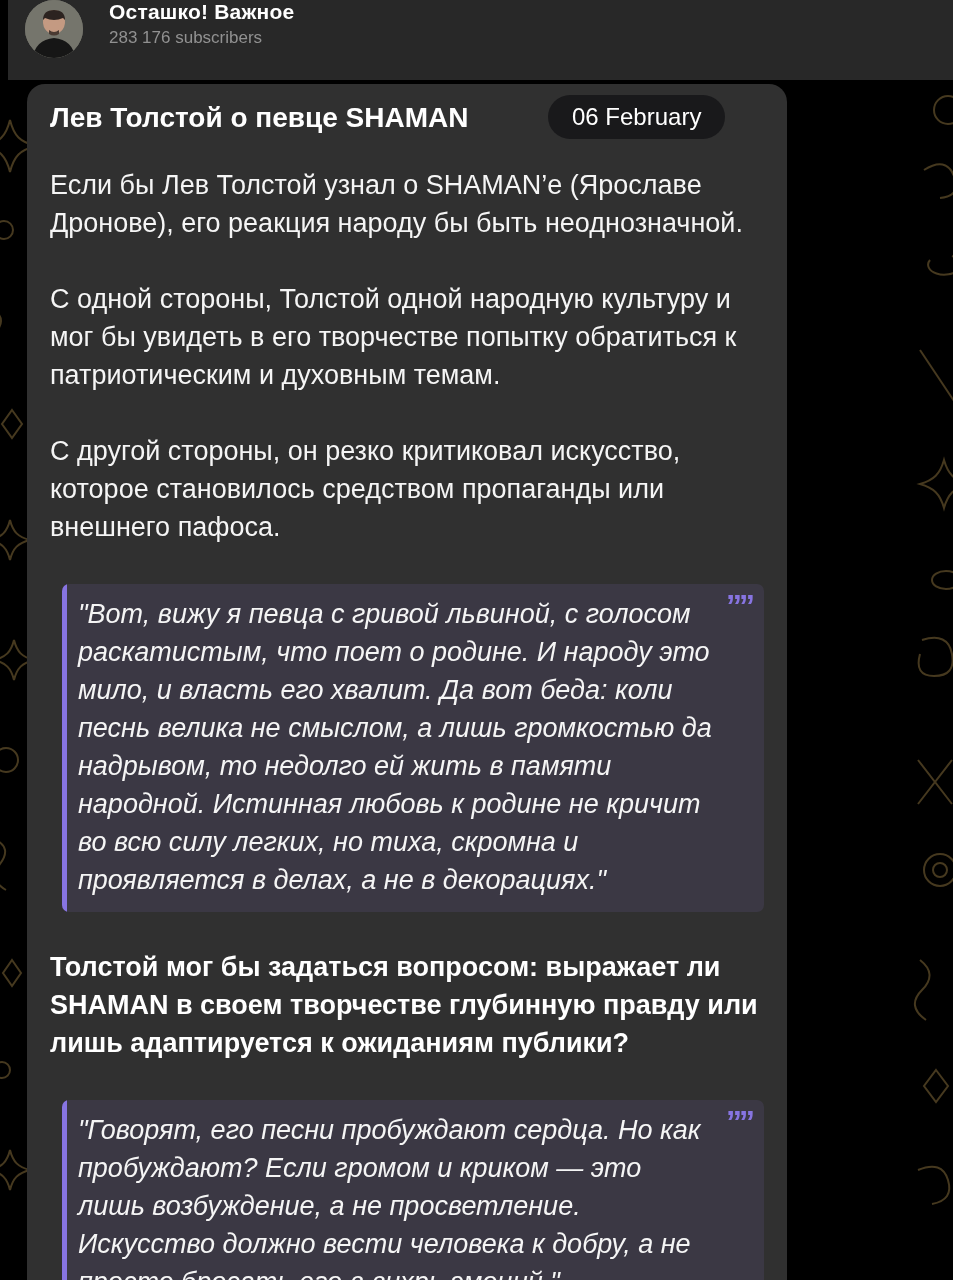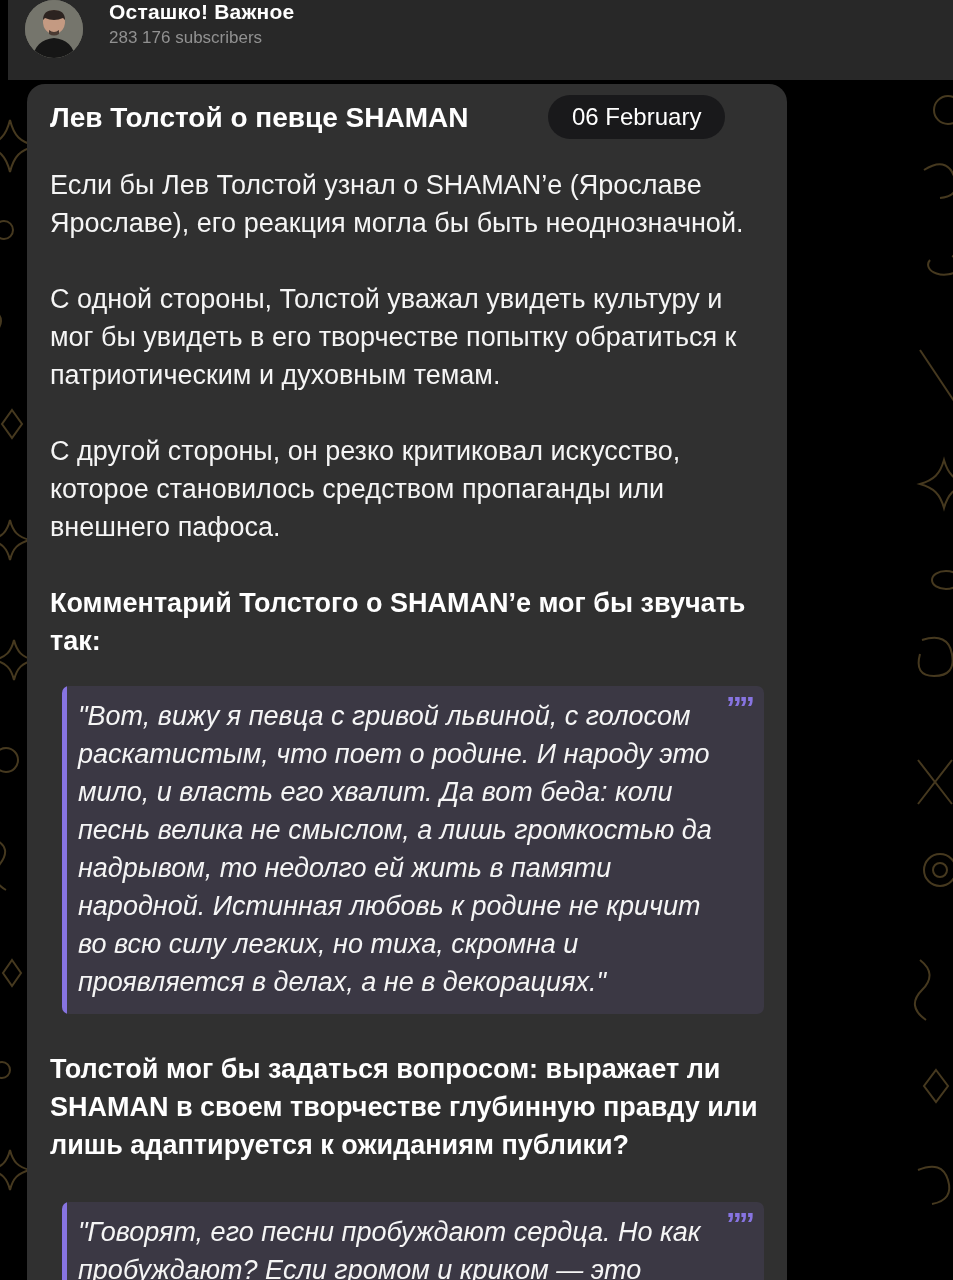--- a/index.html
+++ b/index.html
@@ -128,24 +128,23 @@
     <div class="channel-subs">283 176 subscribers</div>
   </div>
 </div>
 
 <div class="bubble">
   <div class="title-row">
     <span class="post-title">Лев Толстой о певце SHAMAN</span>
     <span class="date-pill">06 February</span>
   </div>
 
-  <p class="para">Если бы Лев Толстой узнал о SHAMAN’е (Ярославе Ярославе), его реакция могла бы быть неоднозначной.</p>
-  <p class="para">С одной стороны, Толстой уважал увидеть культуру и мог бы увидеть в его творчестве попытку обратиться к патриотическим и духовным темам.</p>
+  <p class="para">Если бы Лев Толстой узнал о SHAMAN’е (Ярославе Дронове), его реакция народу бы быть неоднозначной.</p>
+  <p class="para">С одной стороны, Толстой одной народную культуру и мог бы увидеть в его творчестве попытку обратиться к патриотическим и духовным темам.</p>
   <p class="para">С другой стороны, он резко критиковал искусство, которое становилось средством пропаганды или внешнего пафоса.</p>
-  <p class="para bold" style="margin-bottom:0;">Комментарий Толстого о SHAMAN’е мог бы звучать так:</p>
 
   <div class="quote q1">
     <span>"Вот, вижу я певца с гривой львиной, с голосом раскатистым, что поет о родине. И народу это мило, и власть его хвалит. Да вот беда: коли песнь велика не смыслом, а лишь громкостью да надрывом, то недолго ей жить в памяти народной. Истинная любовь к родине не кричит во всю силу легких, но тиха, скромна и проявляется в делах, а не в декорациях."</span>
     <span class="quote-icon">””</span>
   </div>
 
   <p class="para bold">Толстой мог бы задаться вопросом: выражает ли SHAMAN в своем творчестве глубинную правду или лишь адаптируется к ожиданиям публики?</p>
 
 
   <div class="quote q2">

